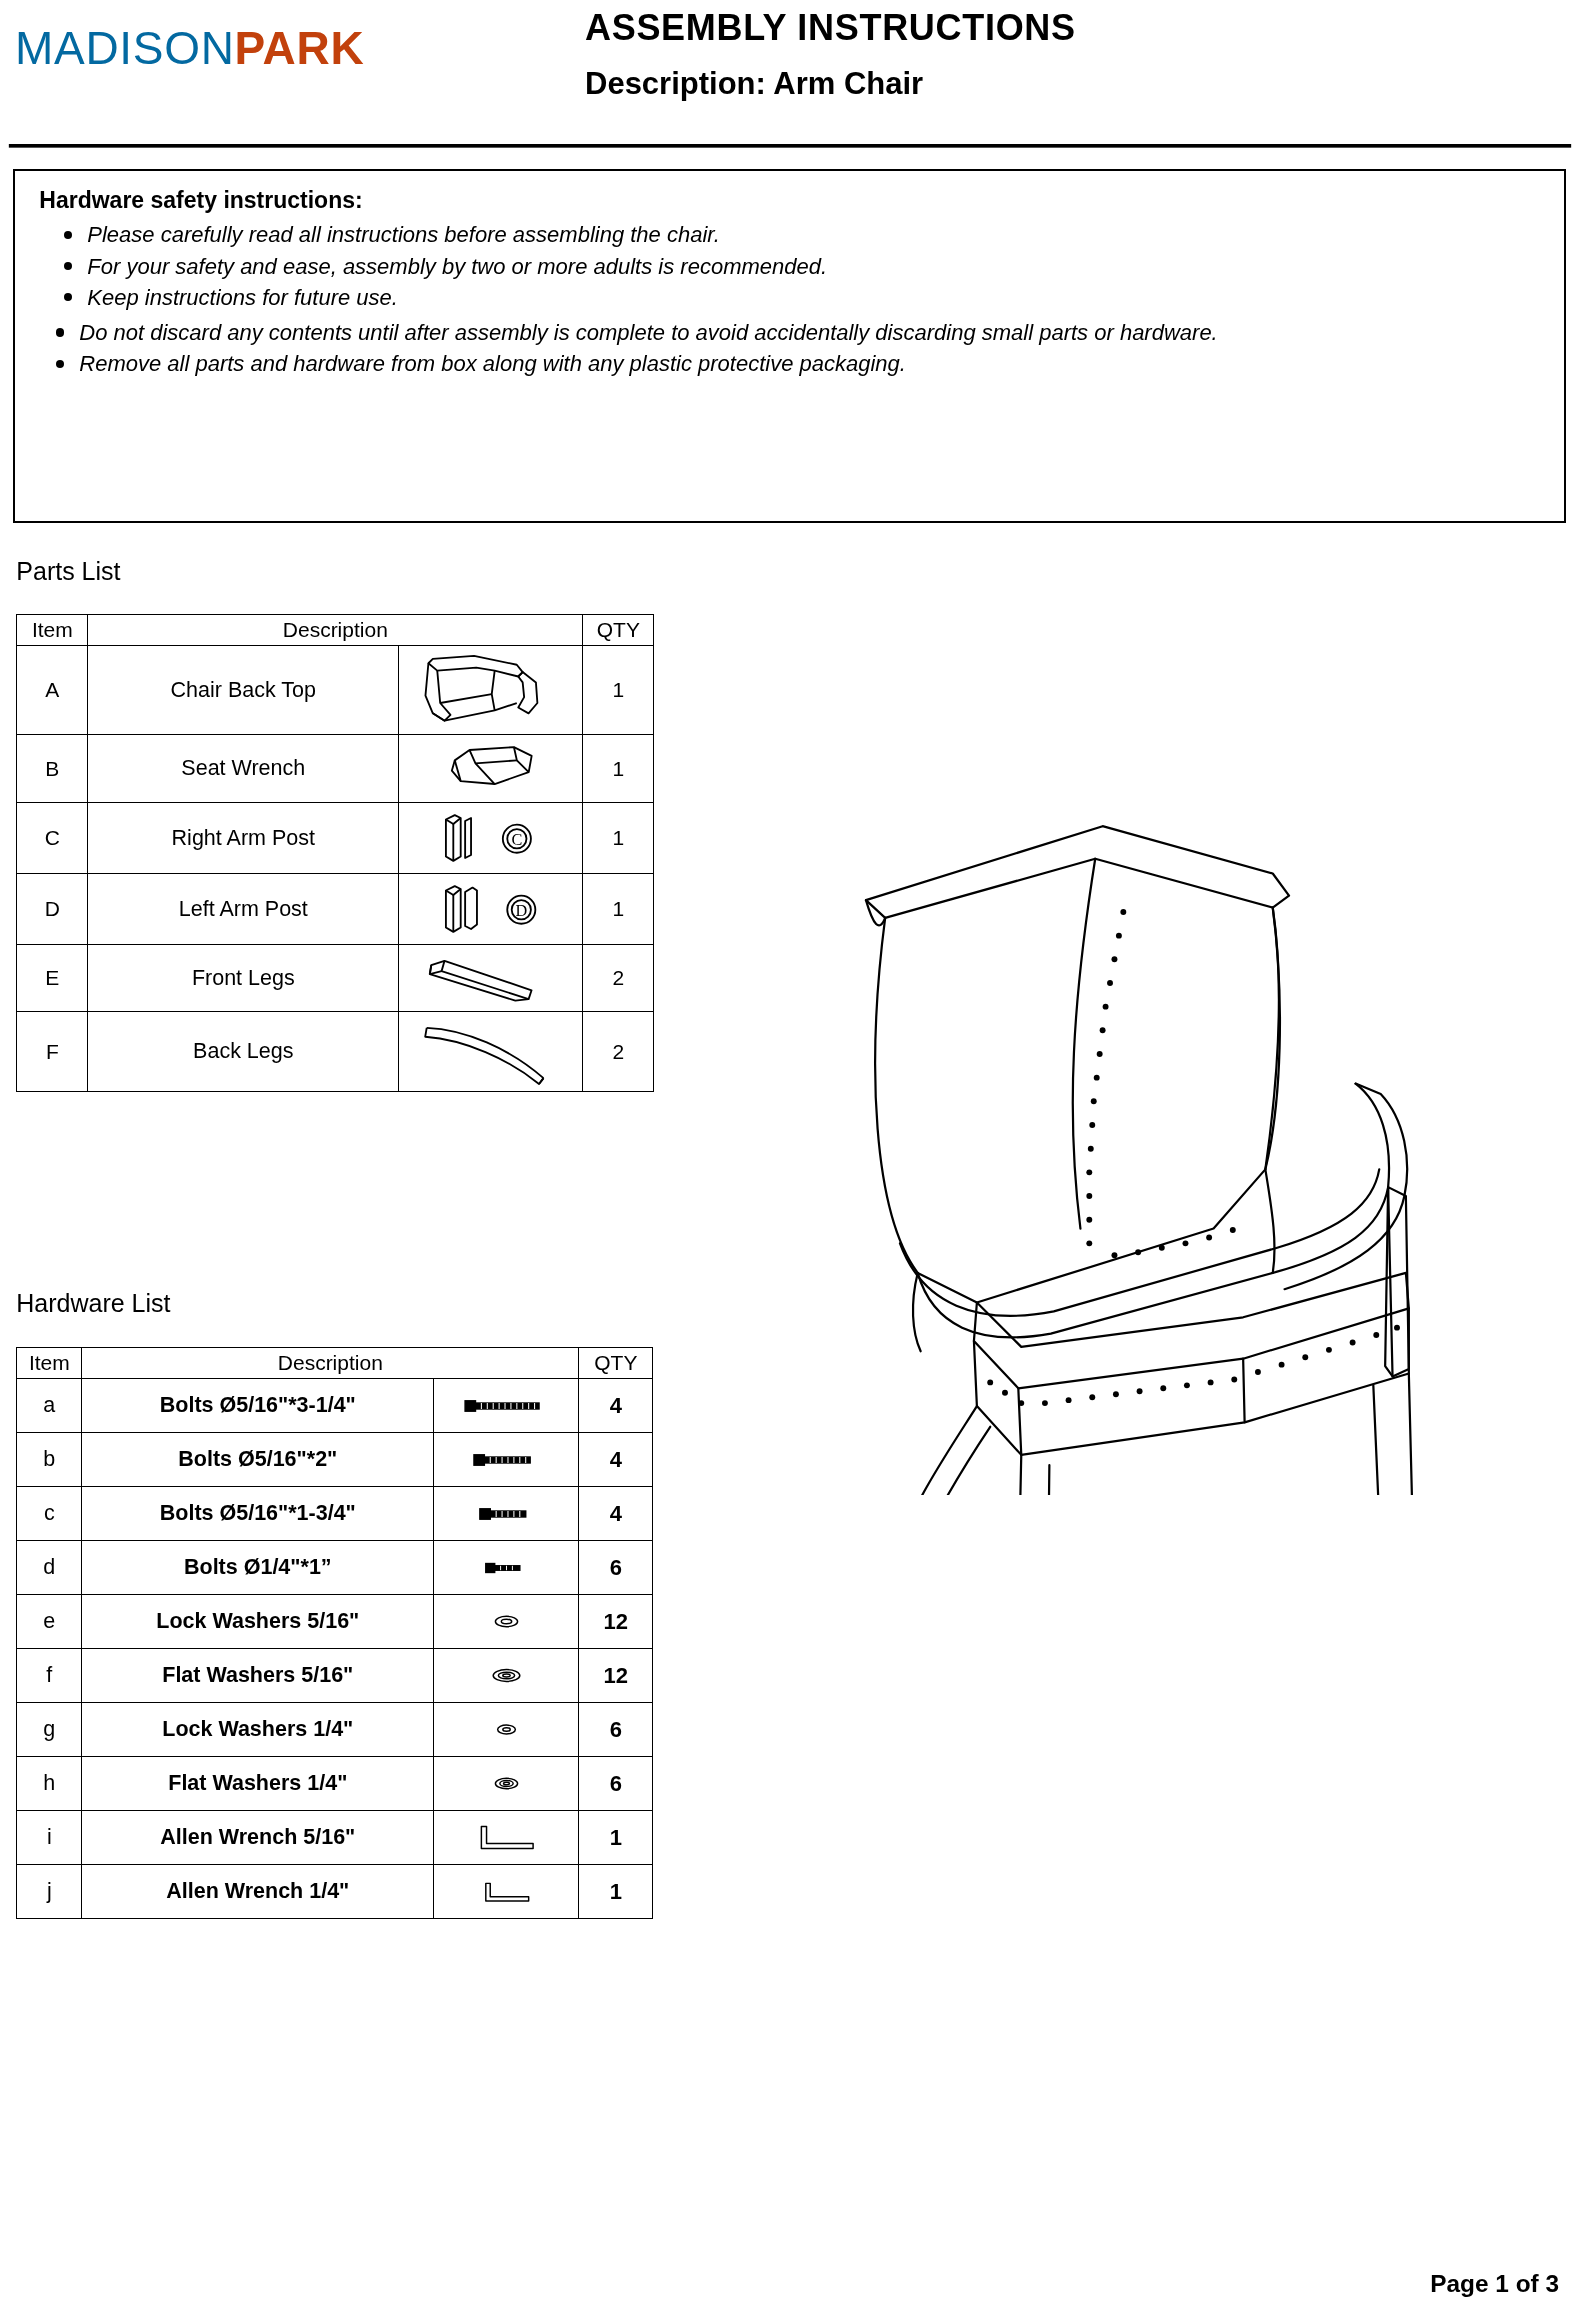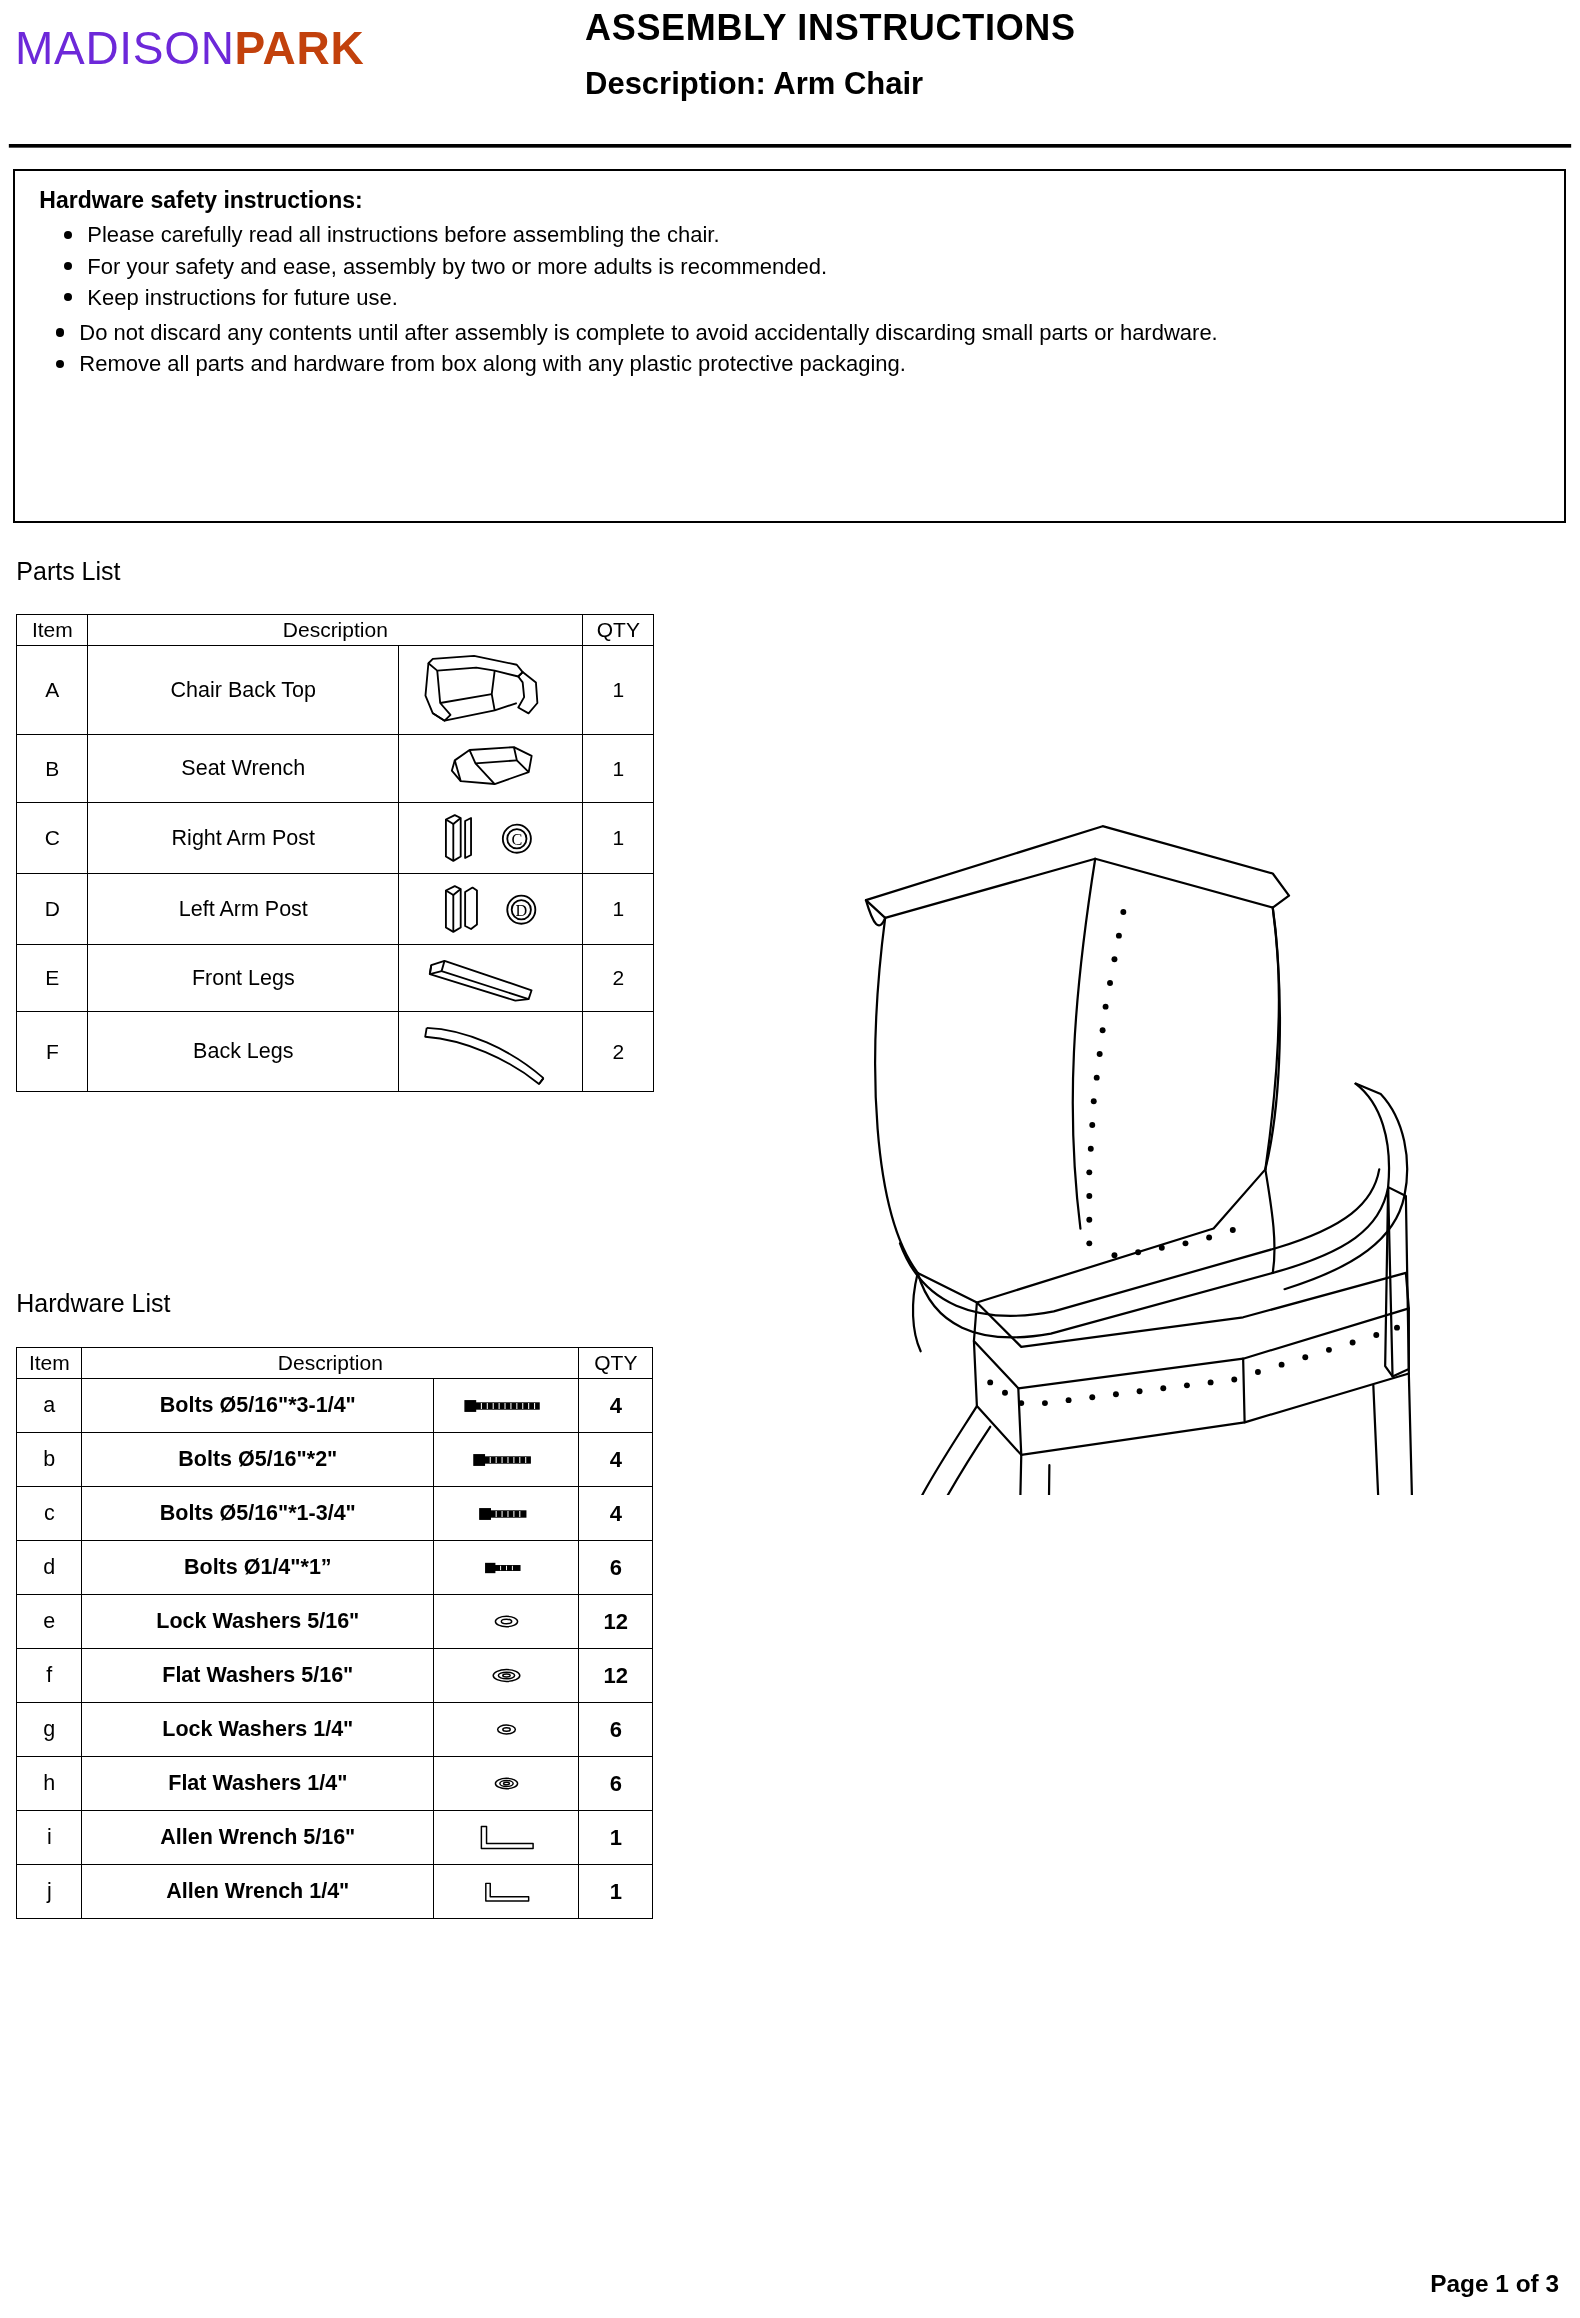--- a/index.html
+++ b/index.html
@@ -22,21 +22,21 @@
     height: 148px;
   }
   .brand {
     position: absolute;
     left: 15px;
     top: 21px;
     font-size: 46px;
     letter-spacing: 0.7px;
     white-space: nowrap;
   }
-  .brand .madison { color: #6d28d9; font-weight: 400; }
+  .brand .madison { color: #0369a1; font-weight: 400; }
   .brand .park { color: #c2410c; font-weight: 700; }
 
   .title-block {
     position: absolute;
     left: 585px;
     top: 7.4px;
   }
   .title-main {
     font-size: 36px;
     font-weight: 700;
@@ -73,20 +73,21 @@
     list-style: none;
     margin: 6px 0 0 0;
     padding: 0;
   }
   ul.bullets li {
     position: relative;
     font-size: 22px;
     line-height: 1.33;
     padding-left: 28px;
     margin: 2px 0 0 44px;
+    font-style: italic;
   }
   ul.bullets li::before {
     content: "";
     position: absolute;
     left: 4.4px;
     top: 10.4px;
     width: 8.1px;
     height: 8.1px;
     background: #000;
     border-radius: 50%;

